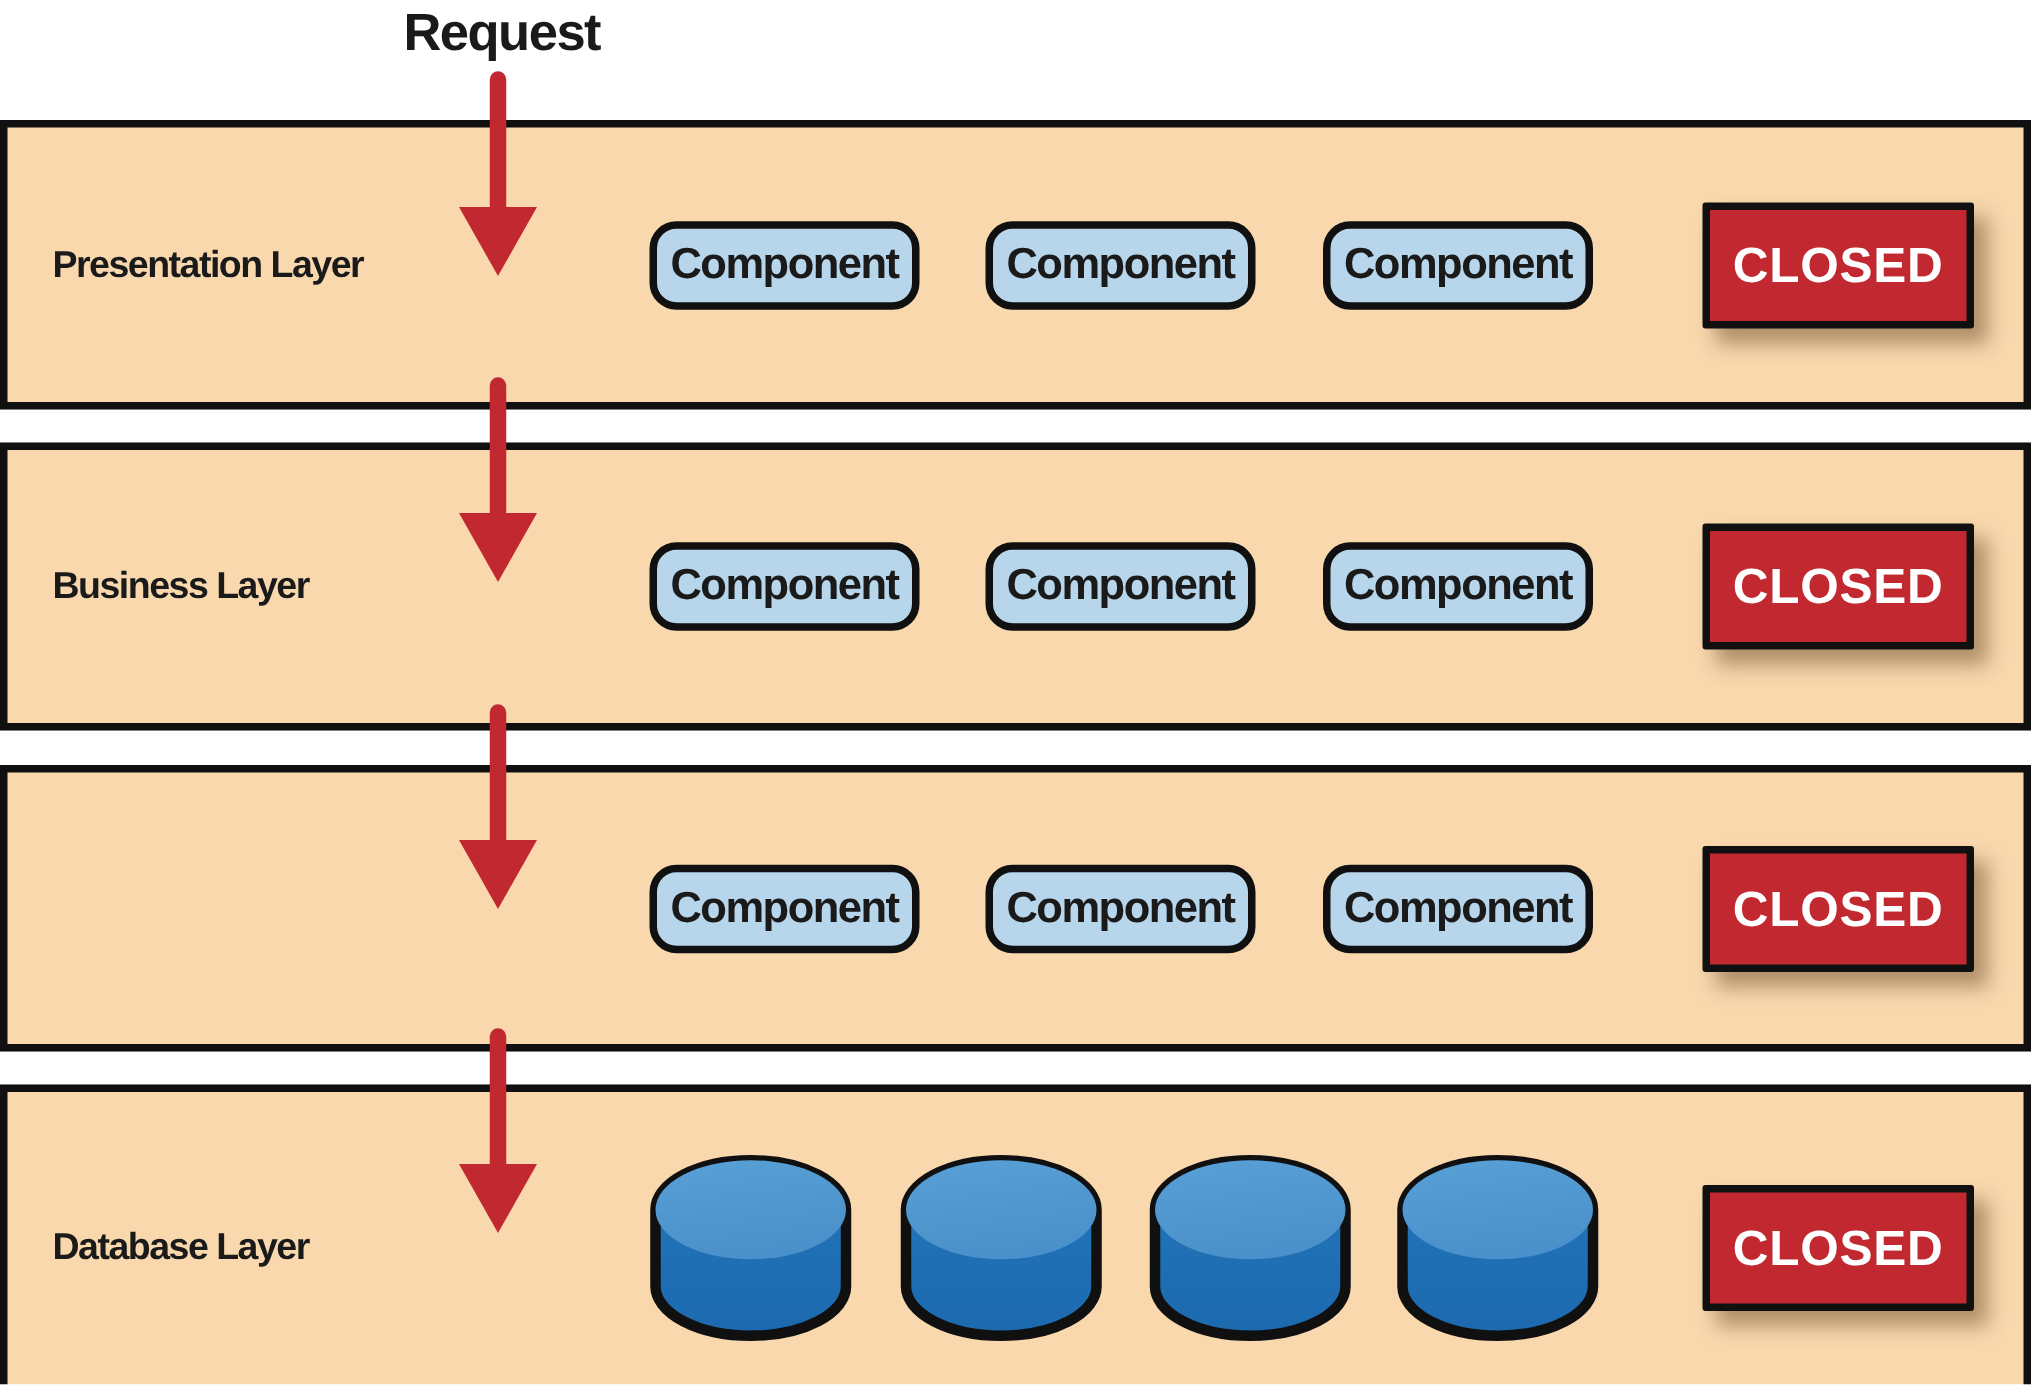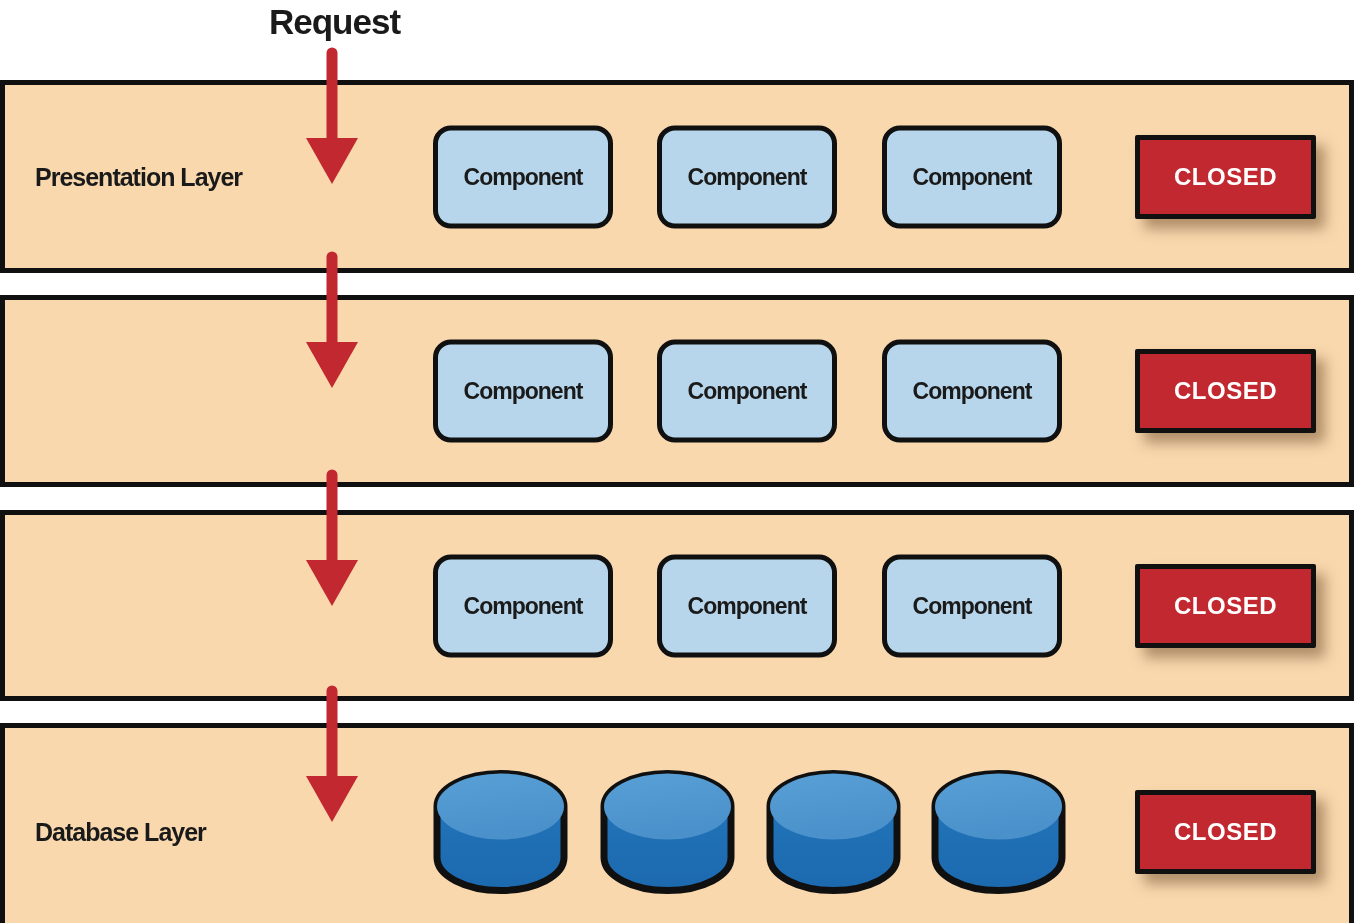--- a/index.html
+++ b/index.html
@@ -54,29 +54,29 @@
     letter-spacing: -1px;
     white-space: nowrap;
   }
 
   
   .component-box {
     position: absolute;
     top: 50%;
     transform: translateY(-50%);
     width: 180px;
-    height: 103px;
+    height: 59px;
     box-sizing: border-box;
     border: 5px solid var(--outline, #101010);
     border-radius: 18px;
     background: var(--component-bg, #b7d6eb);
     display: flex;
     align-items: center;
     justify-content: center;
-    font-size: 23px;
+    font-size: 29px;
     font-weight: 600;
     letter-spacing: -1px;
   }
   .comp-pos-0 { left: 428px; }
   .comp-pos-1 { left: 652px; }
   .comp-pos-2 { left: 877px; }
 
   
   .closed-box {
     position: absolute;
@@ -86,21 +86,21 @@
     width: 181px;
     height: 84px;
     box-sizing: border-box;
     border: 5px solid var(--outline, #101010);
     border-radius: 2px;
     background: var(--accent-red, #c2282f);
     color: var(--closed-text, #ffffff);
     display: flex;
     align-items: center;
     justify-content: center;
-    font-size: 24px;
+    font-size: 33px;
     font-weight: 600;
     letter-spacing: 0.5px;
     box-shadow: 9px 10px 13px rgba(105, 72, 38, 0.5);
   }
 
   
   .cylinder {
     position: absolute;
     top: 50%;
     transform: translateY(-50%);
@@ -170,20 +170,21 @@
 
   <section class="layer layer-1">
     <div class="layer-label">Presentation Layer</div>
     <div class="component-box comp-pos-0">Component</div>
     <div class="component-box comp-pos-1">Component</div>
     <div class="component-box comp-pos-2">Component</div>
     <div class="closed-box">CLOSED</div>
   </section>
 
   <section class="layer layer-2">
+    <div class="layer-label">Business Layer</div>
     <div class="component-box comp-pos-0">Component</div>
     <div class="component-box comp-pos-1">Component</div>
     <div class="component-box comp-pos-2">Component</div>
     <div class="closed-box">CLOSED</div>
   </section>
 
   <section class="layer layer-3">
     <div class="component-box comp-pos-0">Component</div>
     <div class="component-box comp-pos-1">Component</div>
     <div class="component-box comp-pos-2">Component</div>

